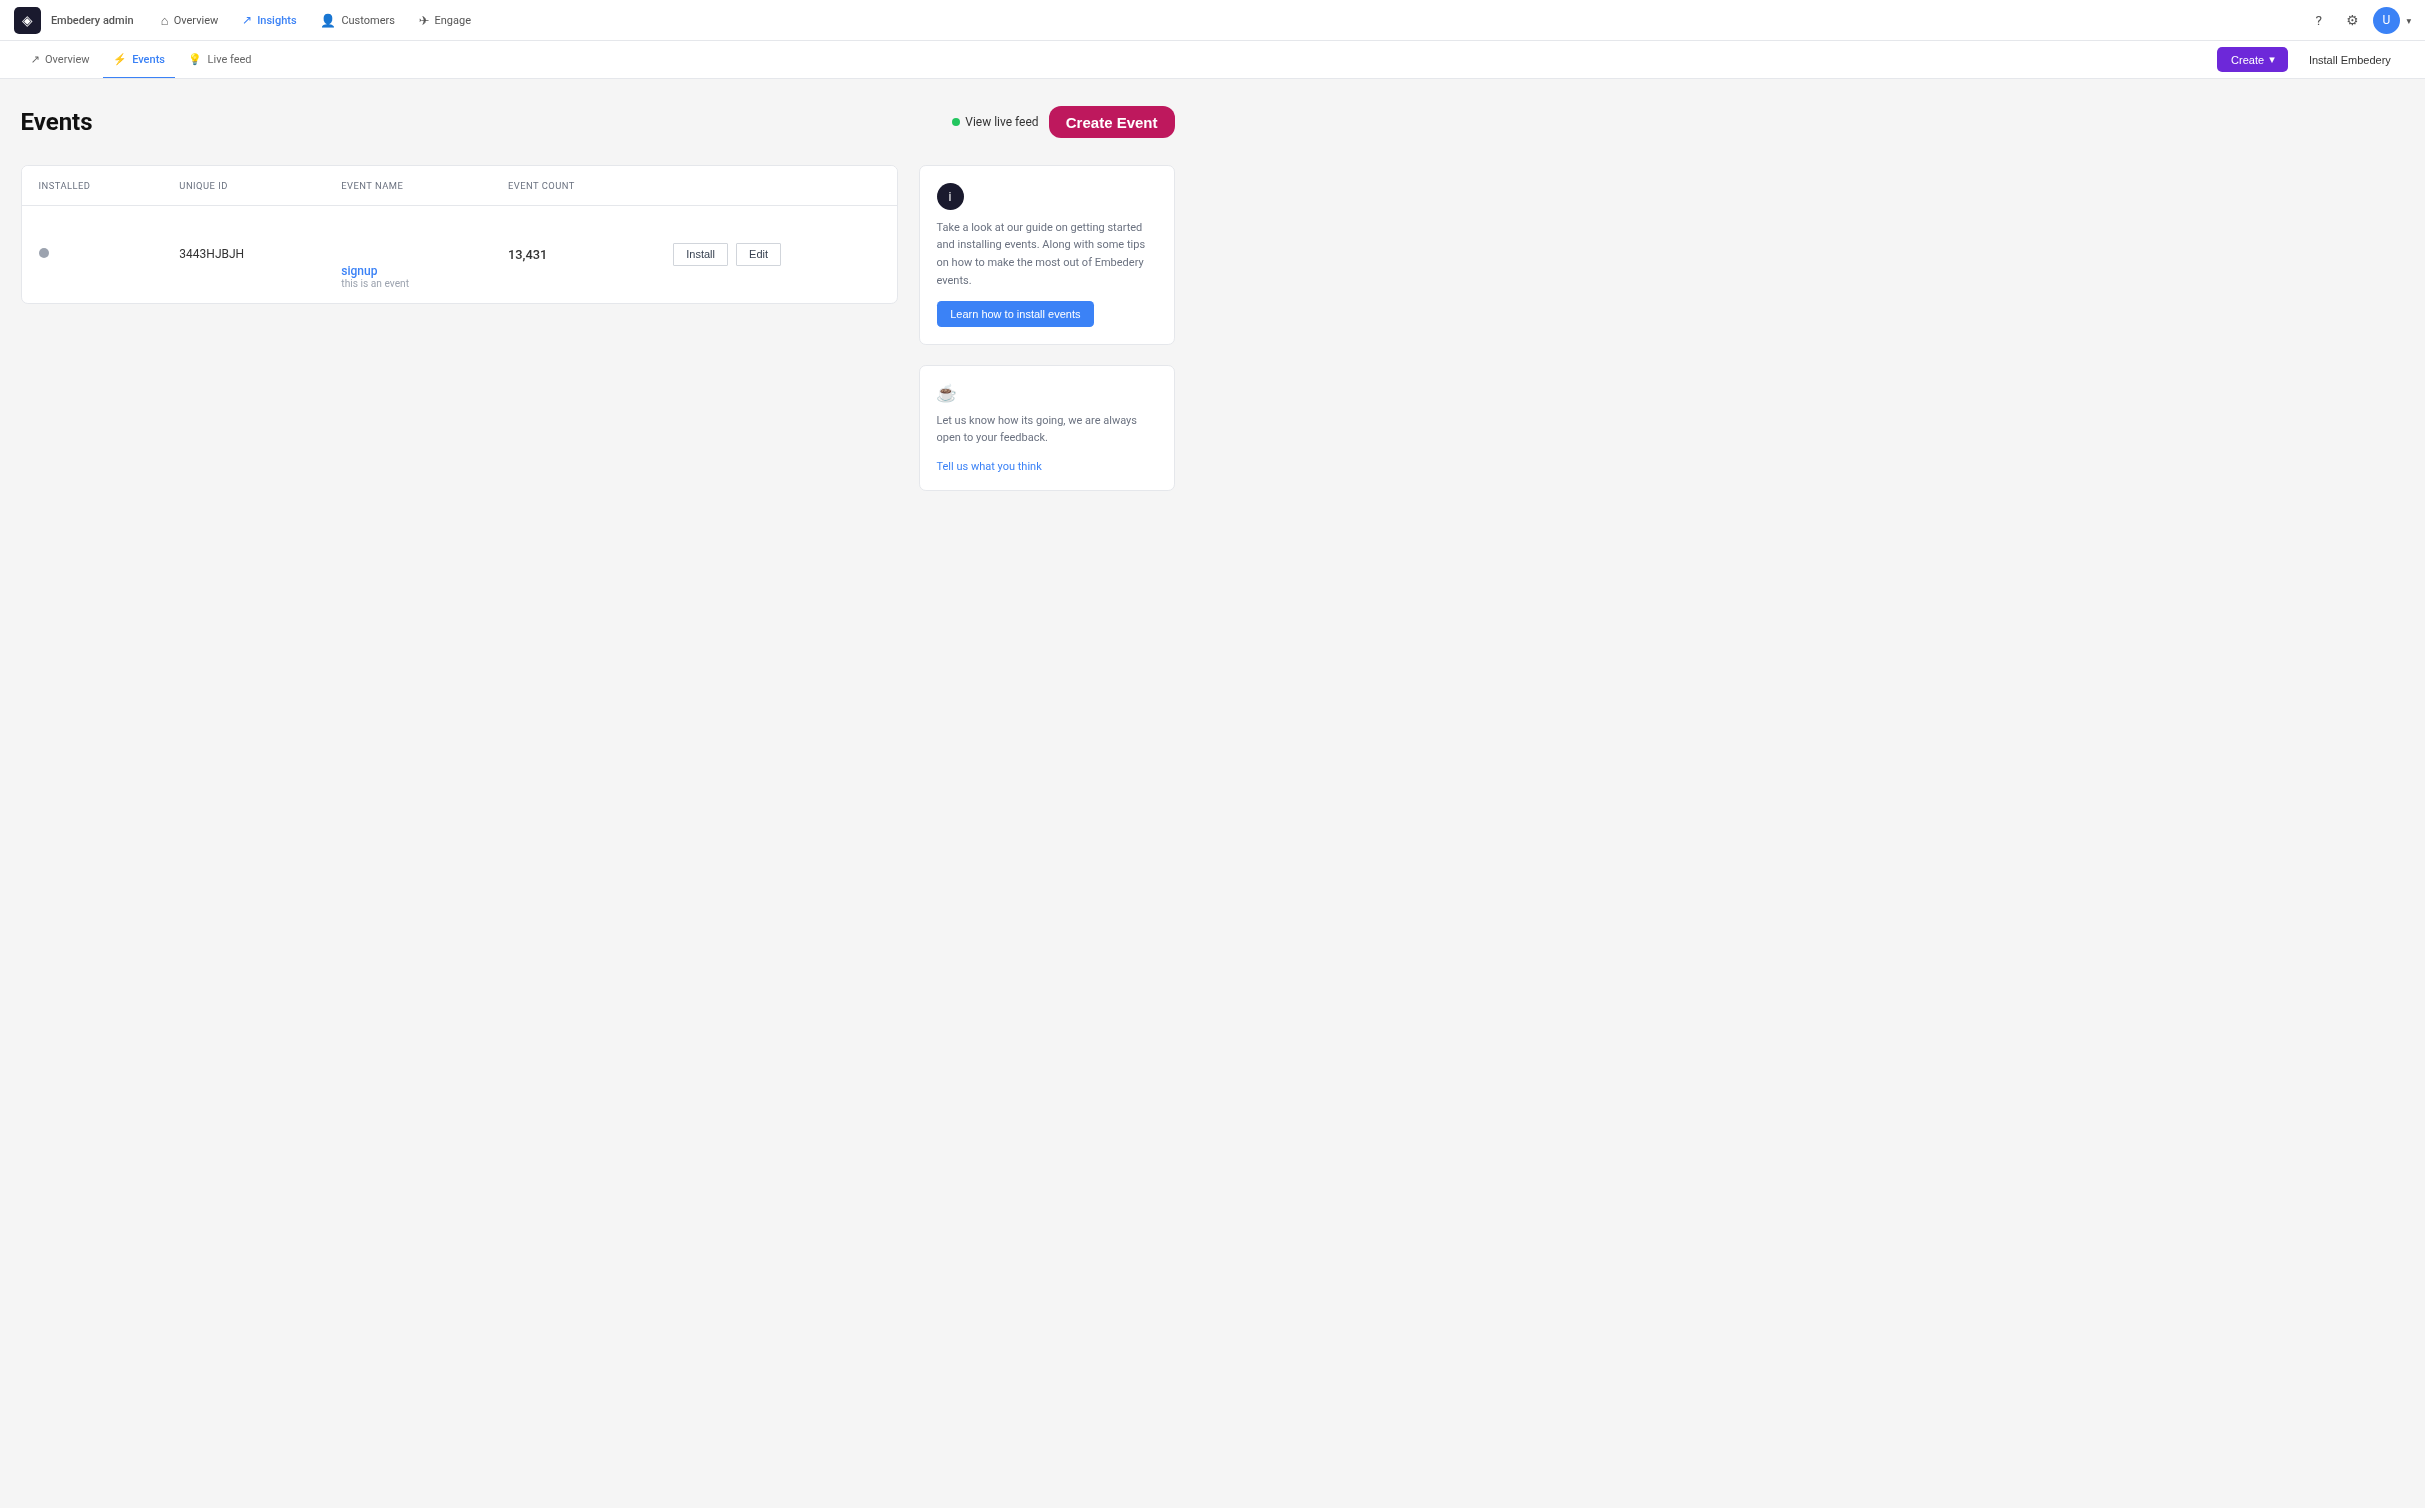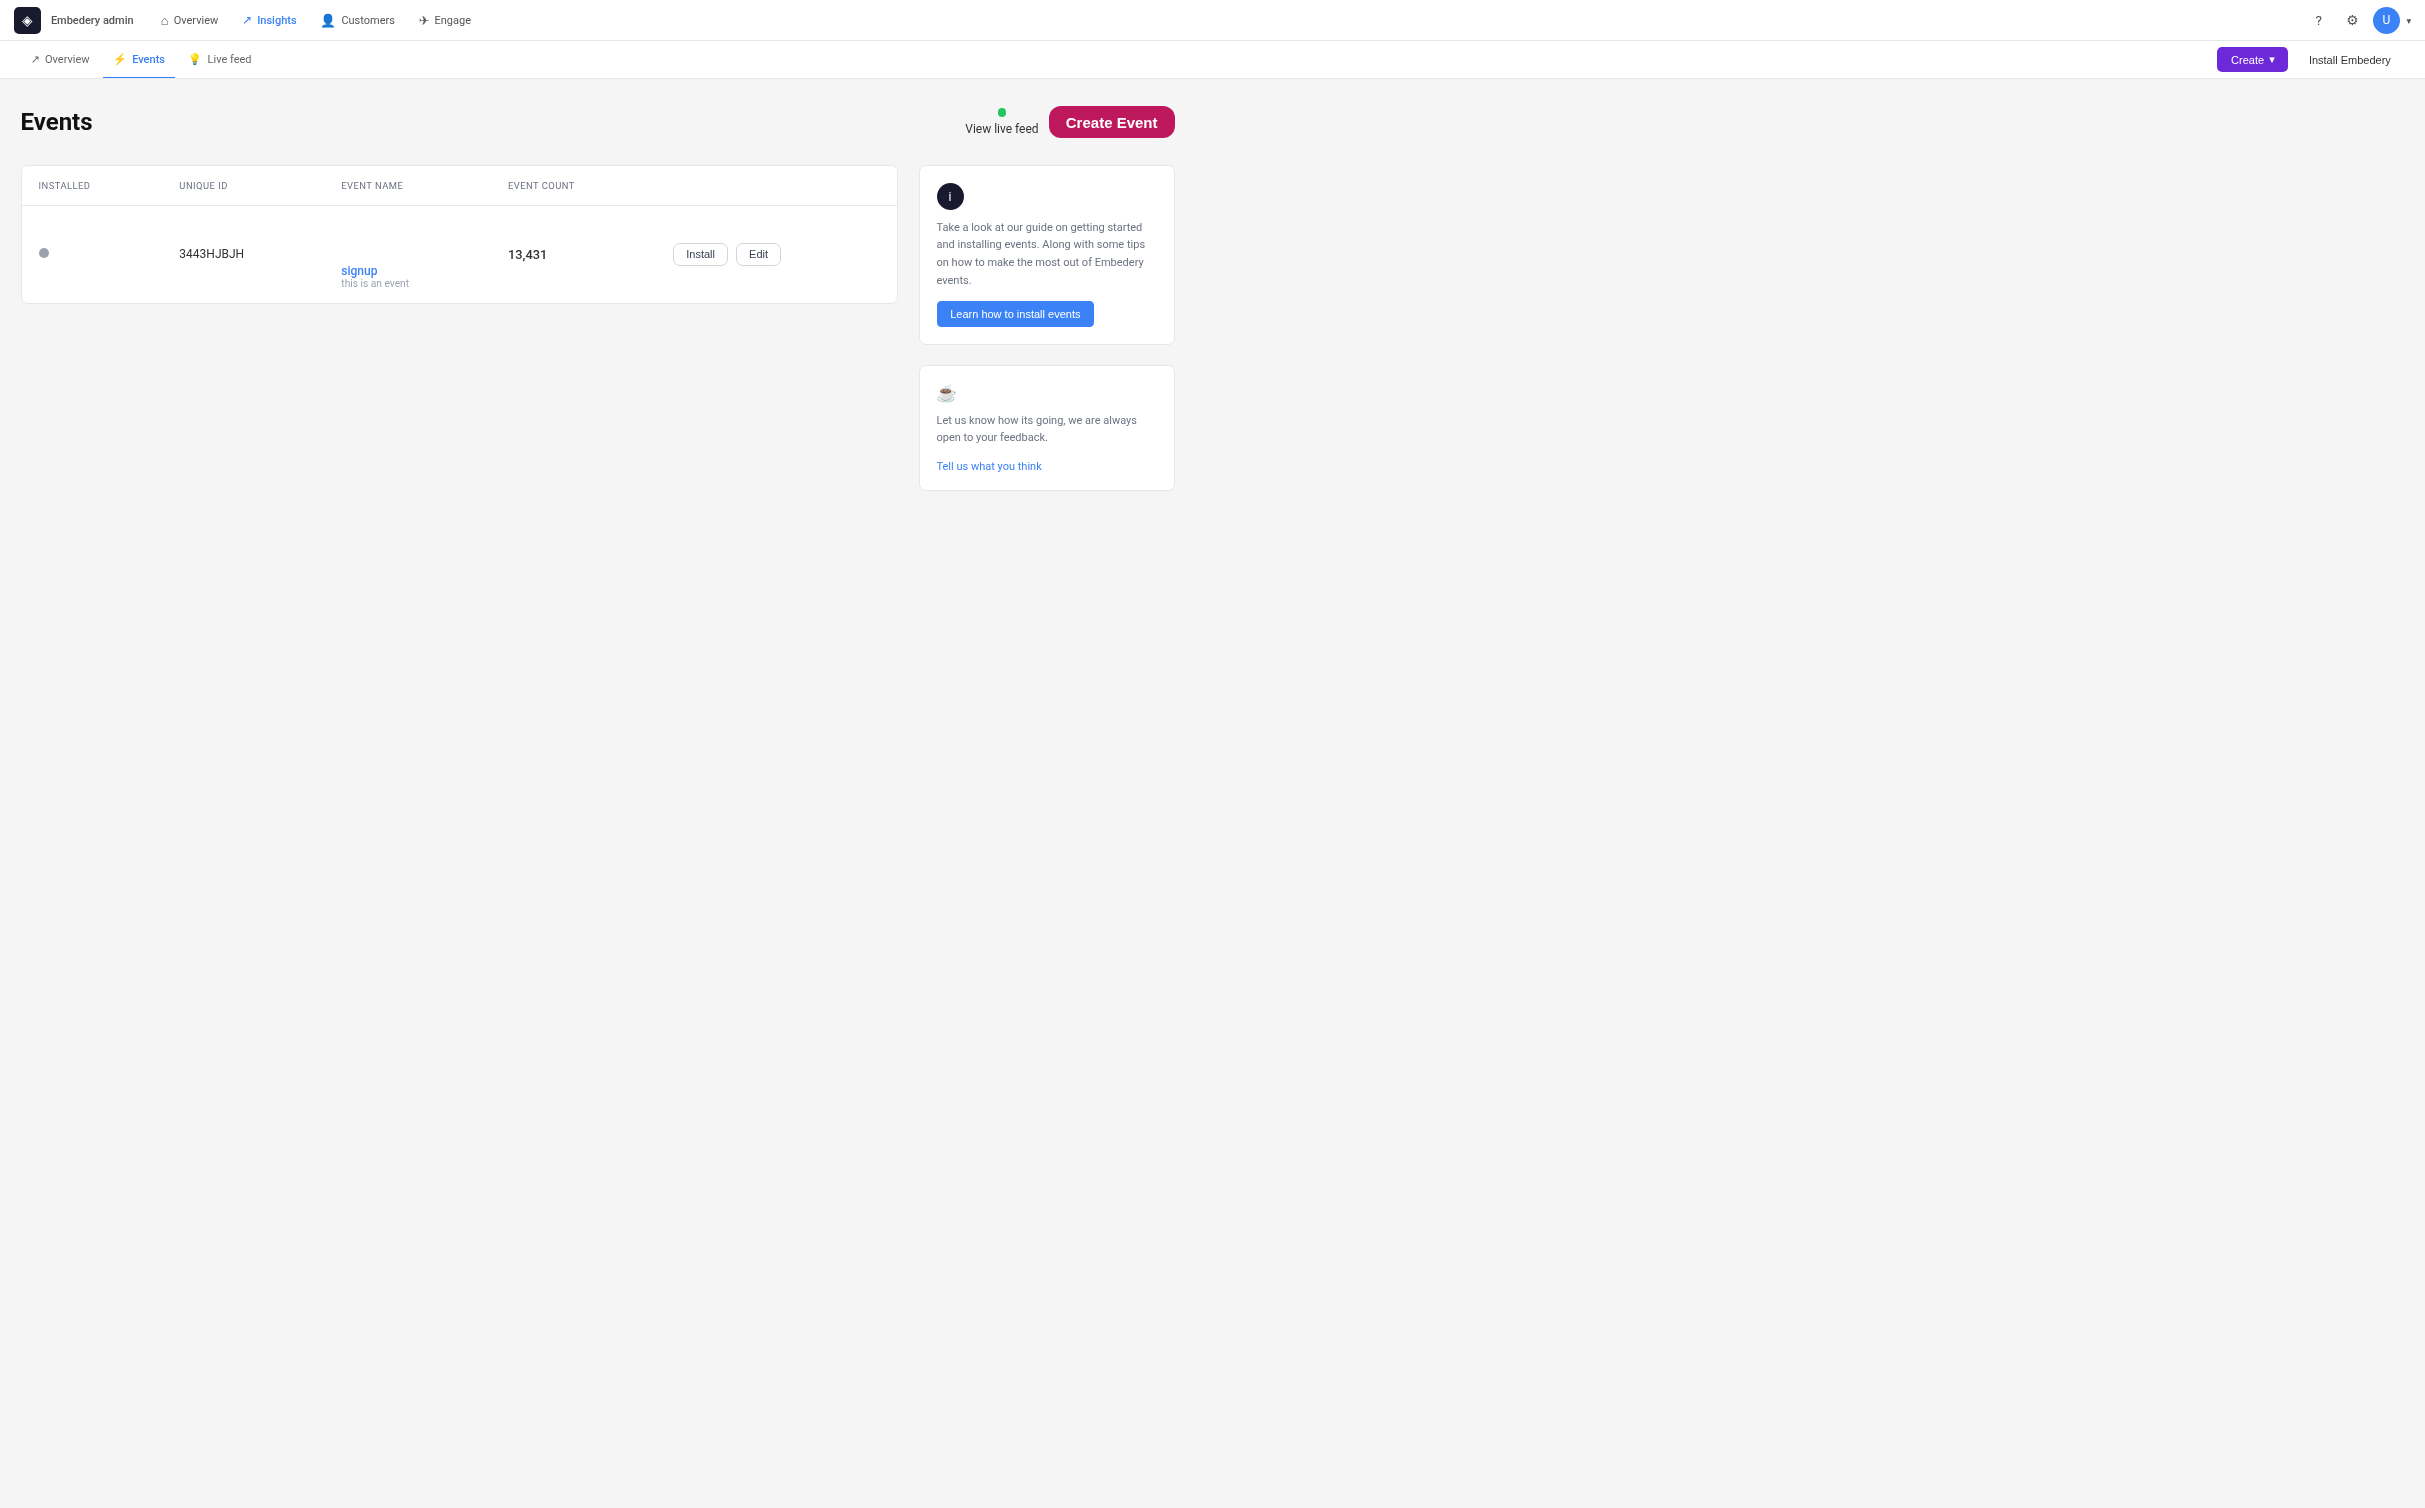--- a/index.html
+++ b/index.html
@@ -152,21 +152,20 @@
       align-items: center;
       gap: 10.2px;
     }
     .view-live-feed {
       display: flex;
       align-items: center;
       gap: 5.1px;
       font-size: 12px;
       color: #333;
       cursor: pointer;
-      flex-direction: column;
     }
     .live-dot {
       width: 8.5px;
       height: 8.5px;
       border-radius: 50%;
       background: #22c55e;
     }
     .btn-create-event {
       background: #be185d;
       color: #fff;
@@ -234,21 +233,21 @@
       color: #9ca3af;
       margin-top: 0;
     }
     .event-count {
       font-size: 12.8px;
       font-weight: 500;
     }
     .btn-table {
       background: #fff;
       border: 0.9px solid #d1d5db;
-      border-radius: 7px;
+      border-radius: 1px;
       padding: 4.3px 12px;
       font-size: 11px;
       cursor: pointer;
       color: #374151;
       margin-right: 5.1px;
     }
 
     
     .sidebar {
       width: 256px;

